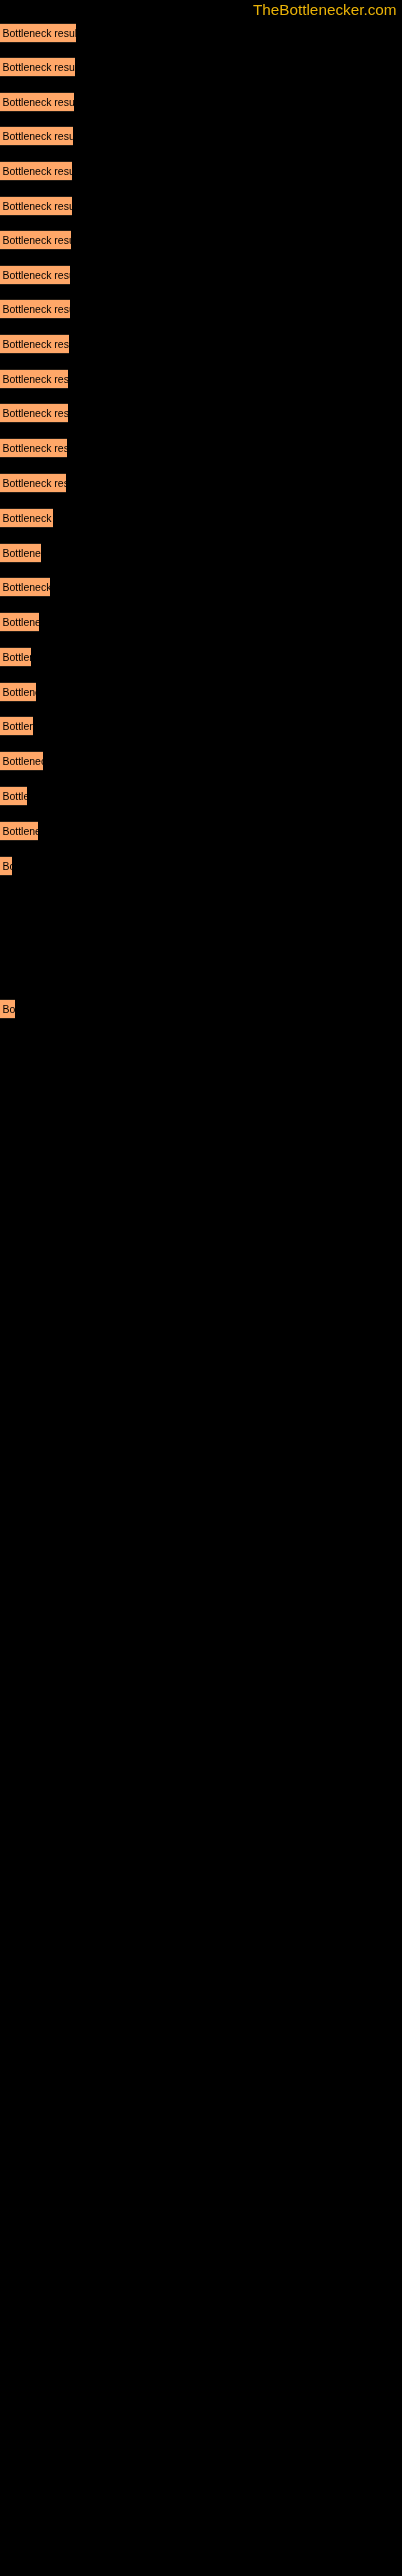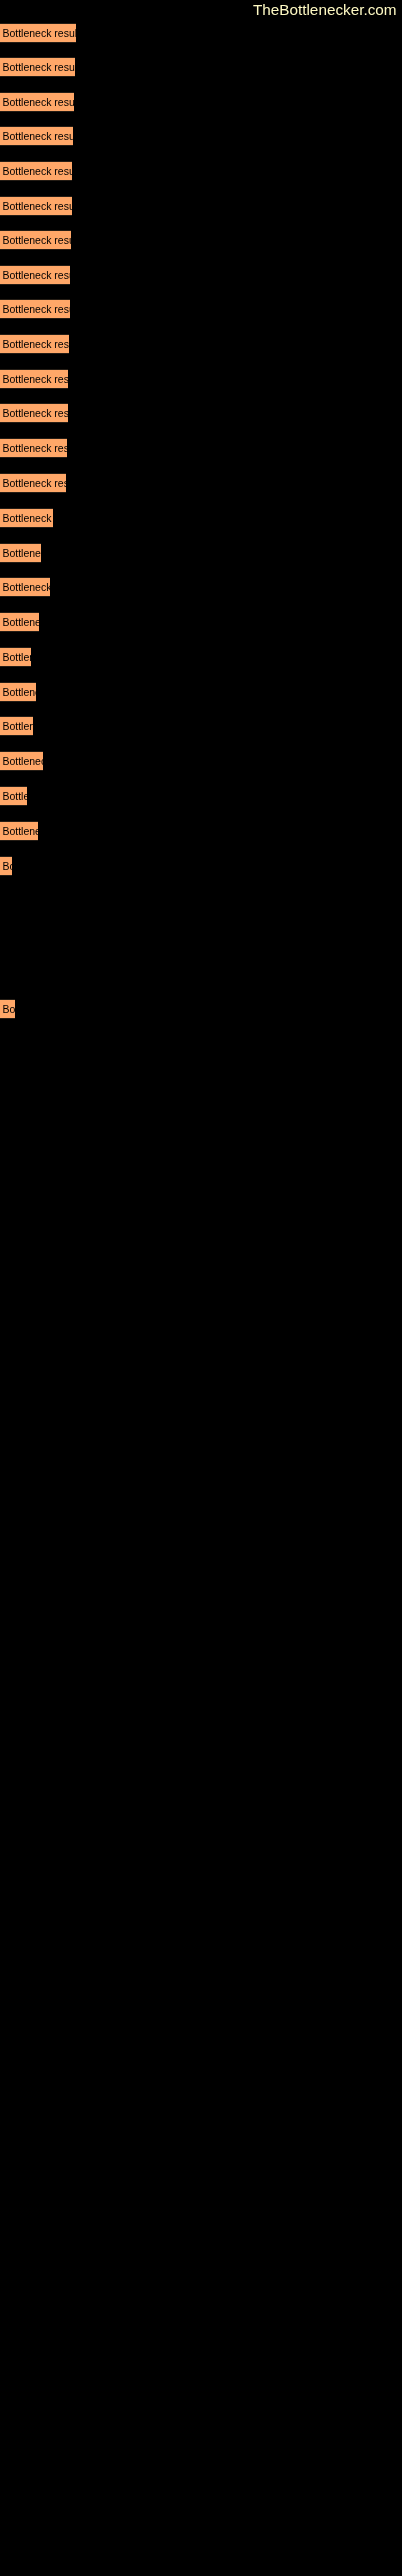--- a/index.html
+++ b/index.html
@@ -22,21 +22,21 @@
     height: 2576px;
     background: #000000;
   }
   .site-title {
     position: absolute;
     right: 6.4px;
     top: 0.8px;
     font-family: "Liberation Sans", sans-serif;
     font-size: 15.3px;
     line-height: 17.7px;
-    color: #fef9c3;
+    color: #eab308;
     letter-spacing: 0px;
     white-space: nowrap;
     user-select: none;
   }
   .bars-layer {
     position: absolute;
     left: 0;
     top: 0;
     width: 403px;
     height: 2576px;

